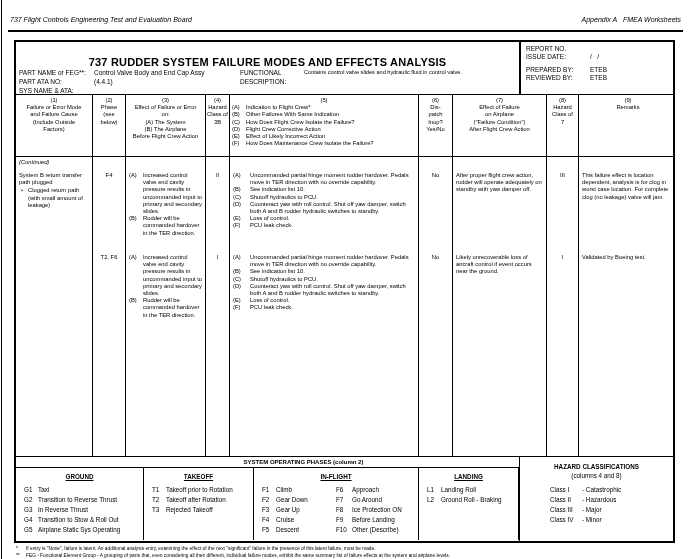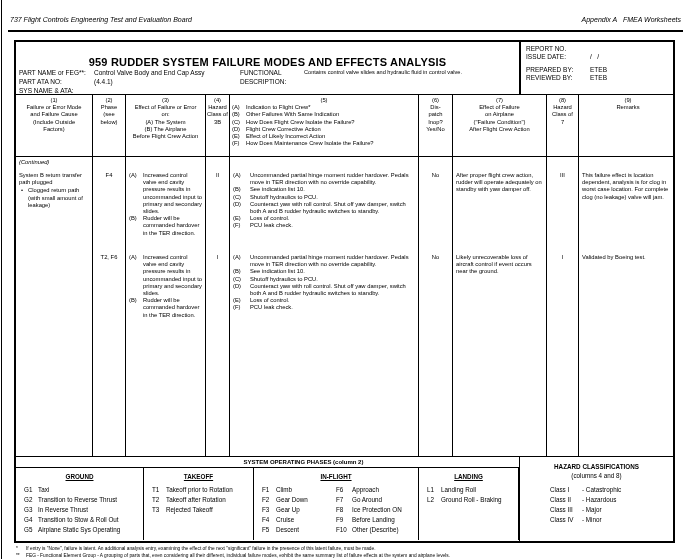--- a/index.html
+++ b/index.html
@@ -87,21 +87,21 @@
   <div class="pagehead">
     <span>737 Flight Controls Engineering Test and Evaluation Board</span>
     <span>Appendix A&nbsp;&nbsp; FMEA Worksheets</span>
   </div>
   <div class="headrule"></div>
 
   <div class="tbl">
 
     <div class="title-row">
       <div class="title-left">
-        <div class="doc-title">959 RUDDER SYSTEM FAILURE MODES AND EFFECTS ANALYSIS</div>
+        <div class="doc-title">737 RUDDER SYSTEM FAILURE MODES AND EFFECTS ANALYSIS</div>
         <span class="m lab1">PART NAME or FEG**:</span>
         <span class="m val1">Control Valve Body and End Cap Assy</span>
         <span class="m func1">FUNCTIONAL</span>
         <span class="m func2">DESCRIPTION:</span>
         <span class="m desc">Contains control valve slides and hydraulic fluid in control valve.</span>
         <span class="m lab2">PART ATA NO:</span>
         <span class="m val2">(4.4.1)</span>
         <span class="m lab3">SYS NAME &amp; ATA:</span>
       </div>
       <div class="report-box">

